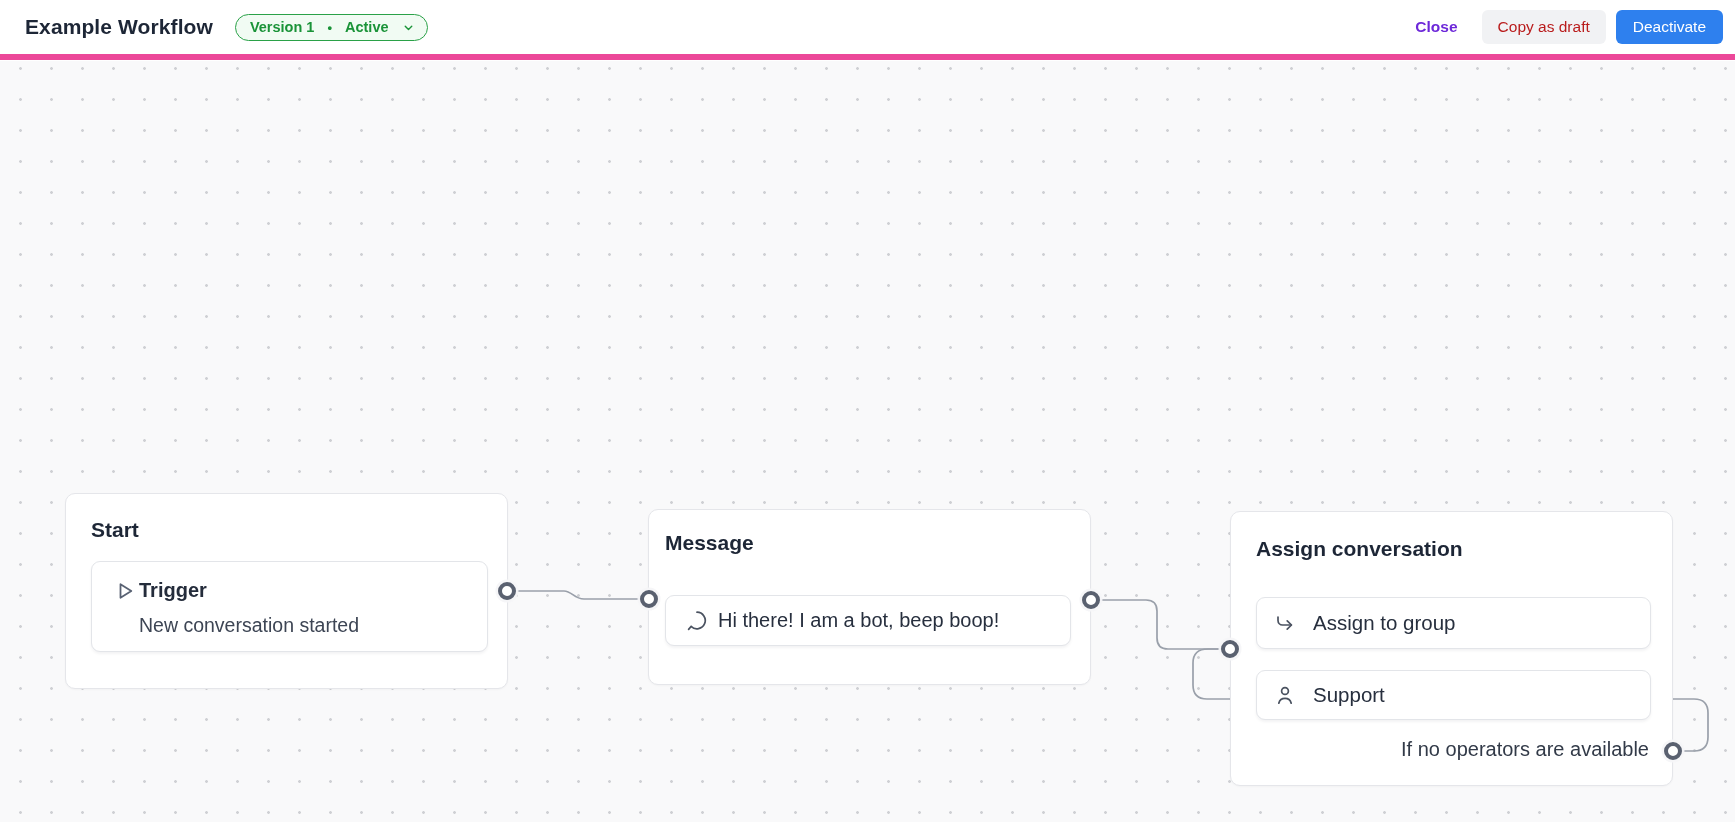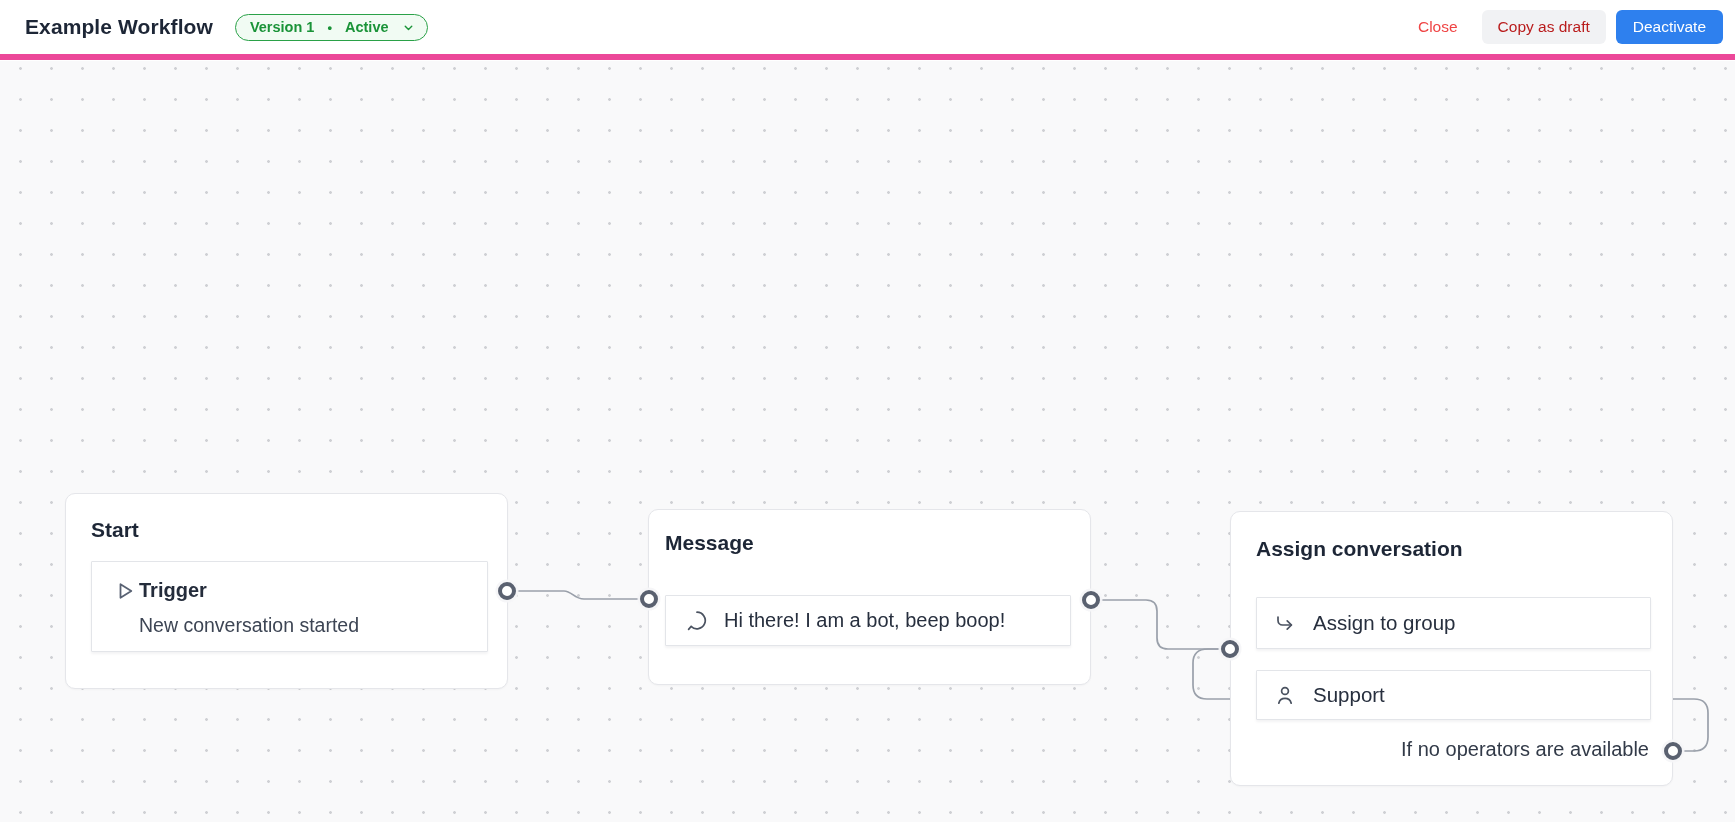--- a/index.html
+++ b/index.html
@@ -21,21 +21,21 @@
     padding:0 12px 0 14px; border-radius:14px; cursor:pointer;
     background:var(--badge_green_bg,#f1fbf3);
     border:1px solid var(--badge_green_border,#2aa148);
     color:var(--badge_green,#1a9338);
     font-size:14.5px; font-weight:700;
   }
   .badge .sep { font-size:13px; }
   .badge svg { display:block; }
   .header-spacer { flex:1; }
   .btn { border:none; background:none; font-family:inherit; cursor:pointer; font-size:15.5px; }
-  .btn-close { color:#ef4444; padding:8px 10px; margin-right:14px; }
+  .btn-close { color:#6d28d9; padding:8px 10px; margin-right:14px;font-weight:bold; }
   .btn-copy {
     background:#f1f2f4; color:#b91c1c; border-radius:6px;
     height:34px; padding:0 16px; margin-right:10px;
   }
   .btn-deactivate {
     background:var(--accent_blue,#2e80ee); color:#ffffff; border-radius:6px;
     height:34px; padding:0 17px; font-weight:400;
   }
 
   
@@ -56,38 +56,38 @@
   }
   .node-start   { left:65px;   top:432px; width:443px; height:196px; }
   .node-message { left:648px;  top:448px; width:443px; height:176px; }
   .node-assign  { left:1230px; top:450px; width:443px; height:275px; }
   .node-title { position:absolute; font-size:21px; font-weight:700; color:#1d2636; }
   .node-start .node-title   { left:25px; top:24px; }
   .node-message .node-title { left:16px; top:21px;text-align:center; }
   .node-assign .node-title  { left:25px; top:25px; }
 
   .item {
-    position:absolute; background:#fff; border:1px solid #e3e5e9; border-radius:1px;
+    position:absolute; background:#fff; border:1px solid #e3e5e9; border-radius:9px;
     box-shadow:0 2px 3px rgba(16,24,40,.05); cursor:pointer;
   }
   .item .ic { position:absolute; color:#596273; }
   .item .ic svg { display:block; }
 
   .trigger-item { left:25px; top:67px; width:397px; height:91px; }
   .trigger-item .ic { left:21px; top:17px; }
   .trigger-item .item-label {
     position:absolute; left:47px; top:17px; font-size:20px; font-weight:700; color:#242c3b;
   }
   .trigger-item .item-sub {
     position:absolute; left:47px; top:52px; font-size:19.5px; color:#3d4554;
   }
 
   .message-item { left:16px; top:85px; width:406px; height:51px; display:flex; align-items:center; }
   .message-item .ic { position:static; margin-left:19px; }
-  .message-item .item-label { margin-left:15px; font-size:20px; color:#272f3e; }
+  .message-item .item-label { margin-left:9px; font-size:20px; color:#272f3e; }
 
   .assign-item { left:25px; top:85px; width:395px; height:52px; display:flex; align-items:center; }
   .support-item { left:25px; top:158px; width:395px; height:50px; display:flex; align-items:center; }
   .assign-item .ic, .support-item .ic { position:static; margin-left:16px; }
   .assign-item .item-label, .support-item .item-label { margin-left:16px; font-size:20.5px; color:#272f3e; }
 
   .assign-footer {
     position:absolute; right:23px; top:226px; font-size:20px; color:#323a48;
   }
 

